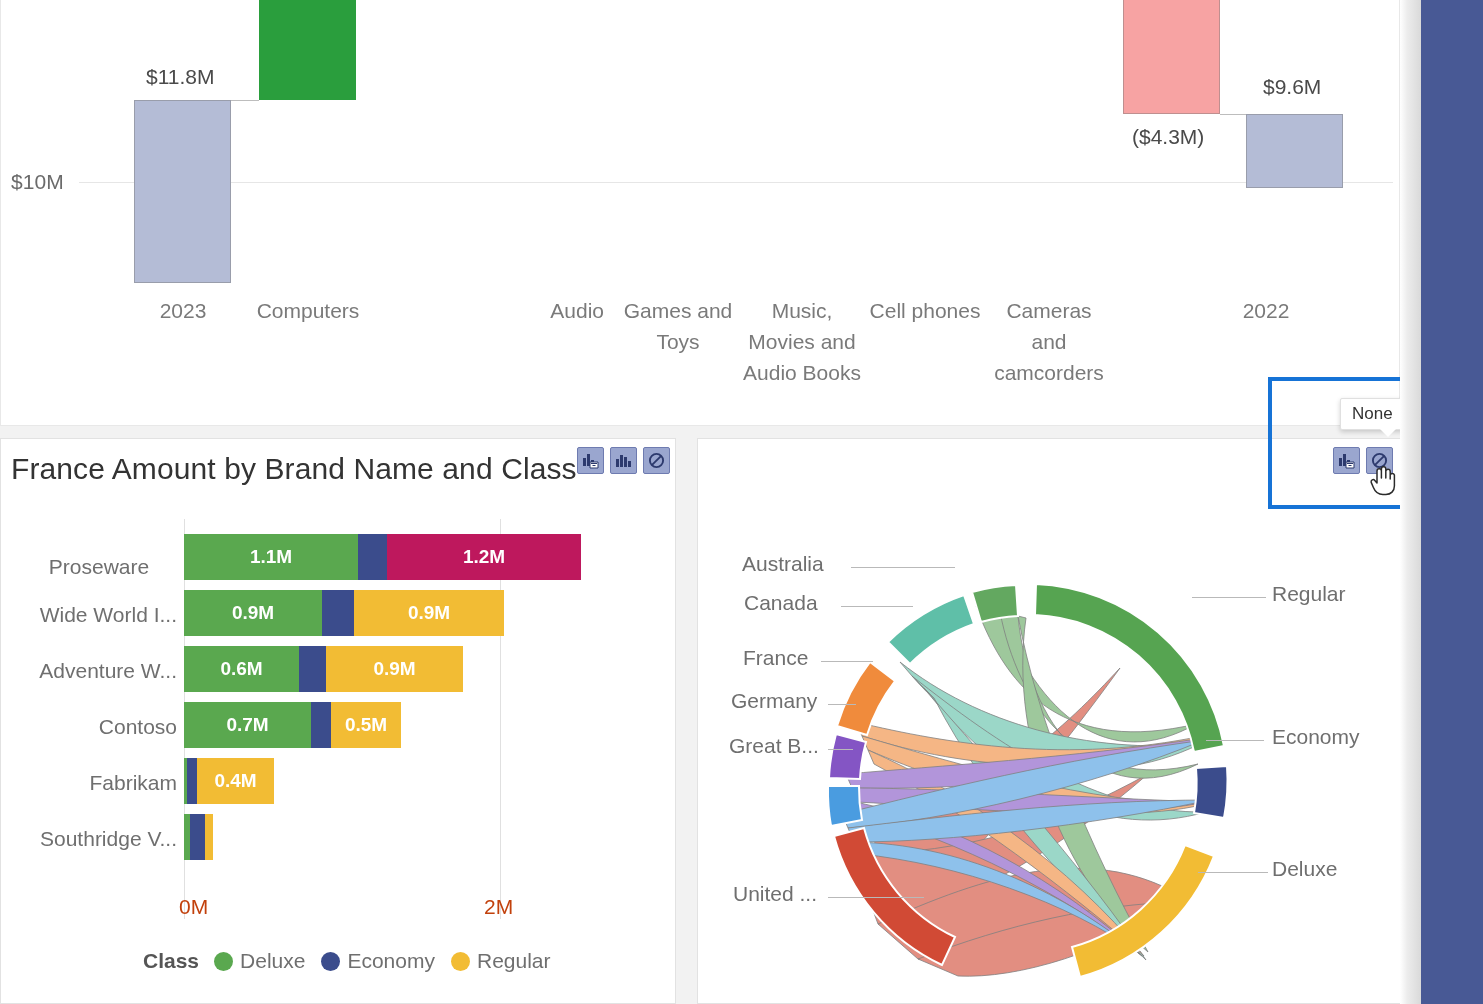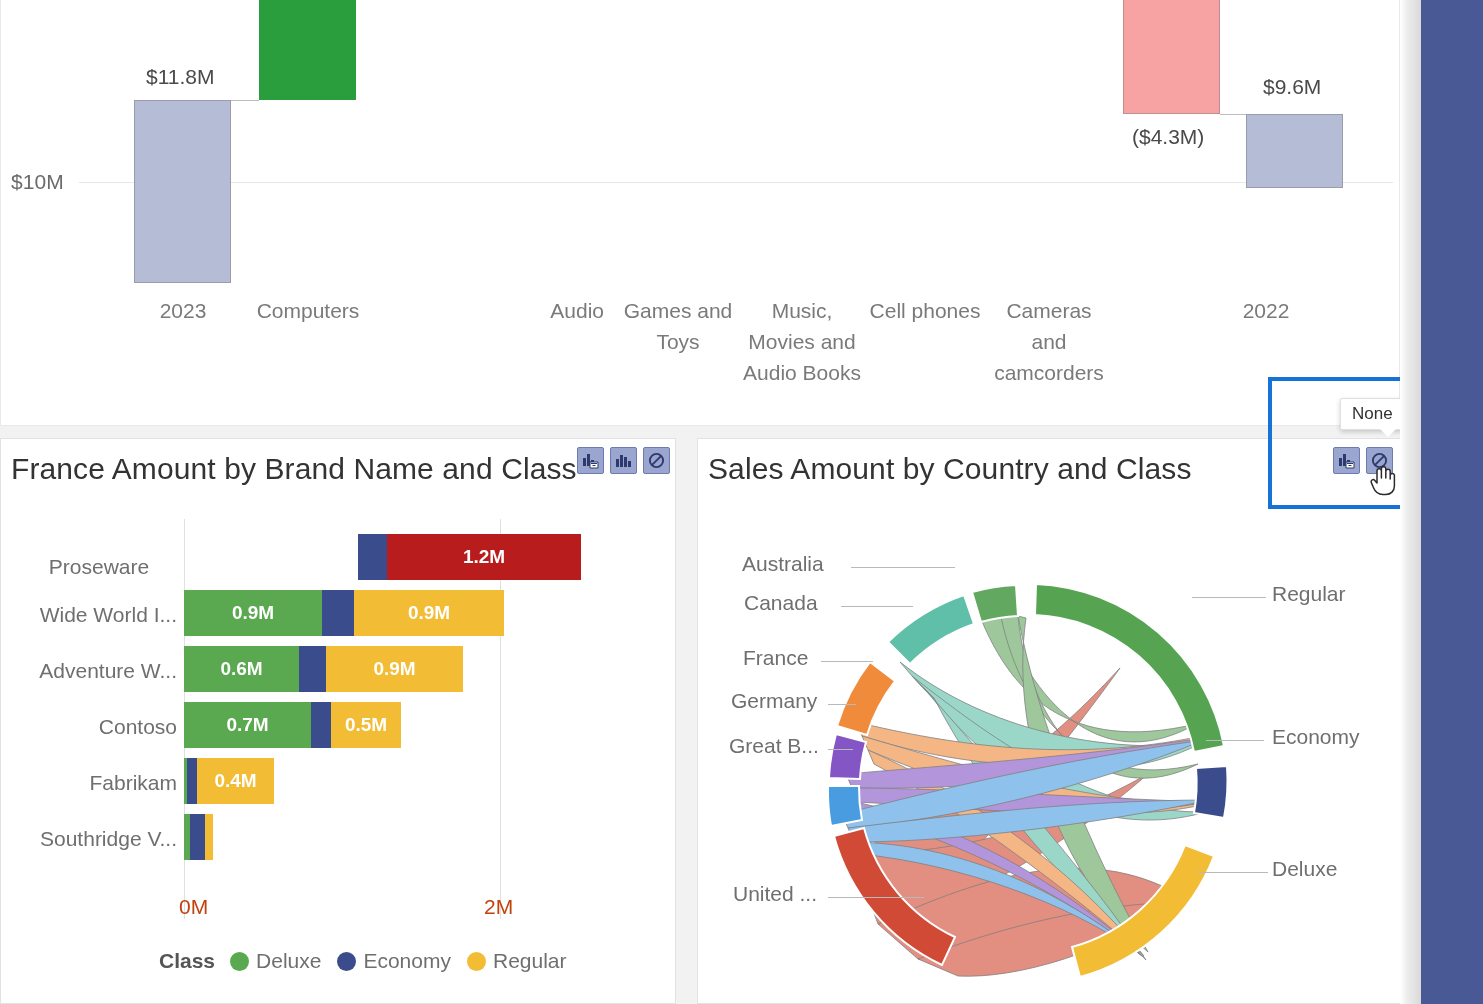--- a/index.html
+++ b/index.html
@@ -50,21 +50,21 @@
       border-left:9px solid transparent;border-right:9px solid transparent;border-top:9px solid #fff;}
 
   .hl-box{position:absolute;border:4px solid #1673d6;box-sizing:border-box;pointer-events:none;}
 
   
   .bc-axisline{position:absolute;width:1px;background:#e0e0e0;}
   .bc-catlabel{position:absolute;font-size:21px;color:#6f6f6f;text-align:right;white-space:nowrap;}
   .bc-seg{position:absolute;display:flex;align-items:center;justify-content:center;
       color:#fff;font-size:19px;font-weight:bold;overflow:hidden;}
   .bc-tick{position:absolute;font-size:21px;color:#c2410c;}
-  .bc-legend{position:absolute;display:flex;align-items:center;gap:7px;font-size:21px;color:#6f6f6f;margin-left:16px;}
+  .bc-legend{position:absolute;display:flex;align-items:center;gap:7px;font-size:21px;color:#6f6f6f;}
   .bc-legend .lg-title{font-weight:bold;color:#555;margin-right:8px;}
   .dot{width:19px;height:19px;border-radius:50%;display:inline-block;}
 
   
   .ch-label{position:absolute;font-size:21px;color:#6f6f6f;white-space:nowrap;}
   .ch-lead{position:absolute;height:1px;background:#b9b9b9;}
   .cursor-hand{position:absolute;width:30px;height:34px;}
 </style>
 </head>
 <body>
@@ -127,22 +127,23 @@
           <circle cx="9.5" cy="9.5" r="6.6" fill="none" stroke="#2d3a6e" stroke-width="1.9"></circle>
           <line x1="4.8" y1="14.2" x2="14.2" y2="4.8" stroke="#2d3a6e" stroke-width="1.9"></line>
         </svg>
       </div>
     </div>
 
     <div class="bc-axisline" style="left:183px;top:80px;height:400px;"></div>
     <div class="bc-axisline" style="left:499px;top:80px;height:400px;"></div>
 
     <div class="bc-catlabel" style="left:20px;top:116px;width:156px;text-align:center;">Proseware</div>
+    <div class="bc-seg" style="left:183px;top:95px;width:174px;height:46px;background:#5aa84f;">1.1M</div>
     <div class="bc-seg" style="left:357px;top:95px;width:29px;height:46px;background:#3b4c8c;"></div>
-    <div class="bc-seg" style="left:386px;top:95px;width:194px;height:46px;background:#b91c1c;">1.2M</div>
+    <div class="bc-seg" style="left:386px;top:95px;width:194px;height:46px;background:#be185d;">1.2M</div>
 
     <div class="bc-catlabel" style="left:20px;top:164px;width:156px;">Wide World I...</div>
     <div class="bc-seg" style="left:183px;top:151px;width:138px;height:46px;background:#5aa84f;">0.9M</div>
     <div class="bc-seg" style="left:321px;top:151px;width:32px;height:46px;background:#3b4c8c;"></div>
     <div class="bc-seg" style="left:353px;top:151px;width:150px;height:46px;background:#f2bc34;">0.9M</div>
 
     <div class="bc-catlabel" style="left:20px;top:220px;width:156px;">Adventure W...</div>
     <div class="bc-seg" style="left:183px;top:207px;width:115px;height:46px;background:#5aa84f;">0.6M</div>
     <div class="bc-seg" style="left:298px;top:207px;width:27px;height:46px;background:#3b4c8c;"></div>
     <div class="bc-seg" style="left:325px;top:207px;width:137px;height:46px;background:#f2bc34;">0.9M</div>
@@ -170,21 +171,20 @@
       <span class="dot" style="background:#5aa84f;"></span>
       <span>Deluxe</span>
       <span class="dot" style="background:#3b4c8c;margin-left:9px;"></span>
       <span>Economy</span>
       <span class="dot" style="background:#f2bc34;margin-left:9px;"></span>
       <span>Regular</span>
     </div>
   </div>
 
   <div class="panel-br">
-    <div class="vtitle">Sales Amount by Country and Class</div>
 
     <svg width="728" height="566" style="position:absolute;left:0;top:0;">
       <g transform="translate(330,345)">
 
         <g opacity="0.62" stroke="#333" stroke-width="0.8">
 
           <path d="M-168,44 C-40,20 40,-60 92,-116 C30,-30 -30,40 -95,115 Z" fill="#d14a35"></path>
           <path d="M-176,70 C-60,70 30,40 120,-10 C40,60 -60,120 -150,140 Z" fill="#d14a35"></path>
           <path d="M-150,140 C-40,90 60,60 150,110 C60,150 -40,180 -110,175 Z" fill="#d14a35"></path>
           <path d="M-110,175 C-20,140 70,120 152,118 C80,168 -10,195 -70,192 Z" fill="#d14a35"></path>

